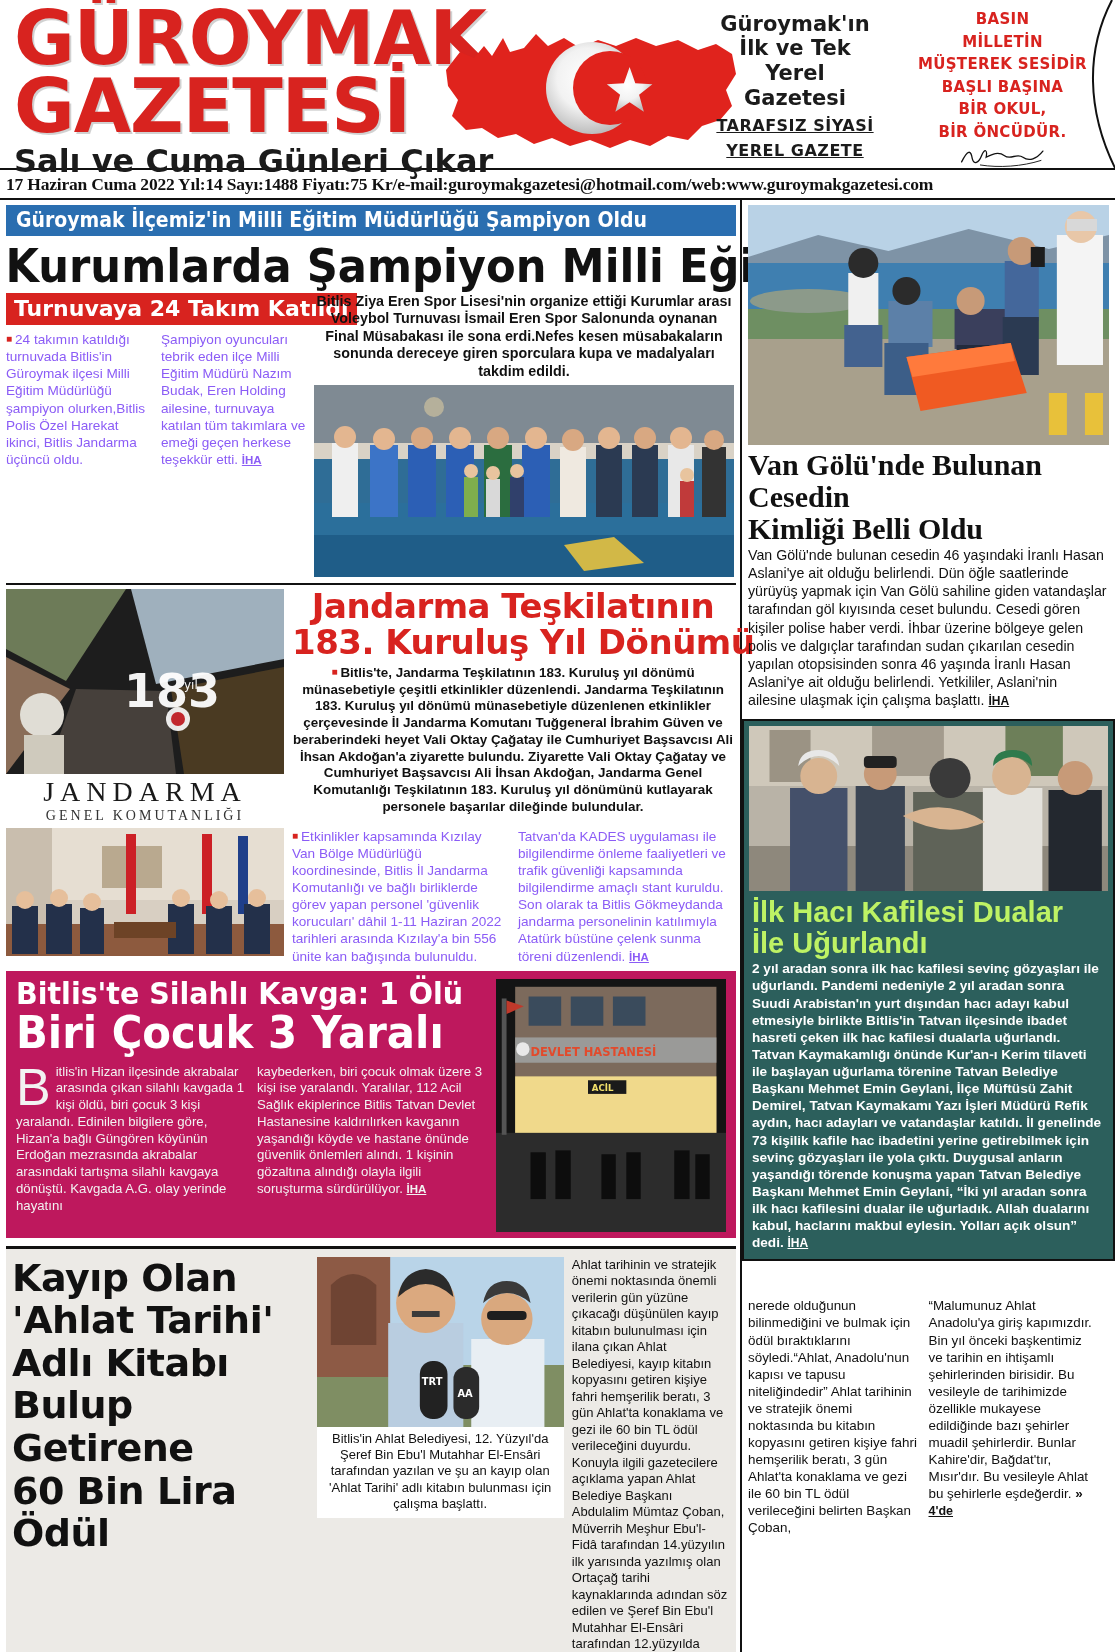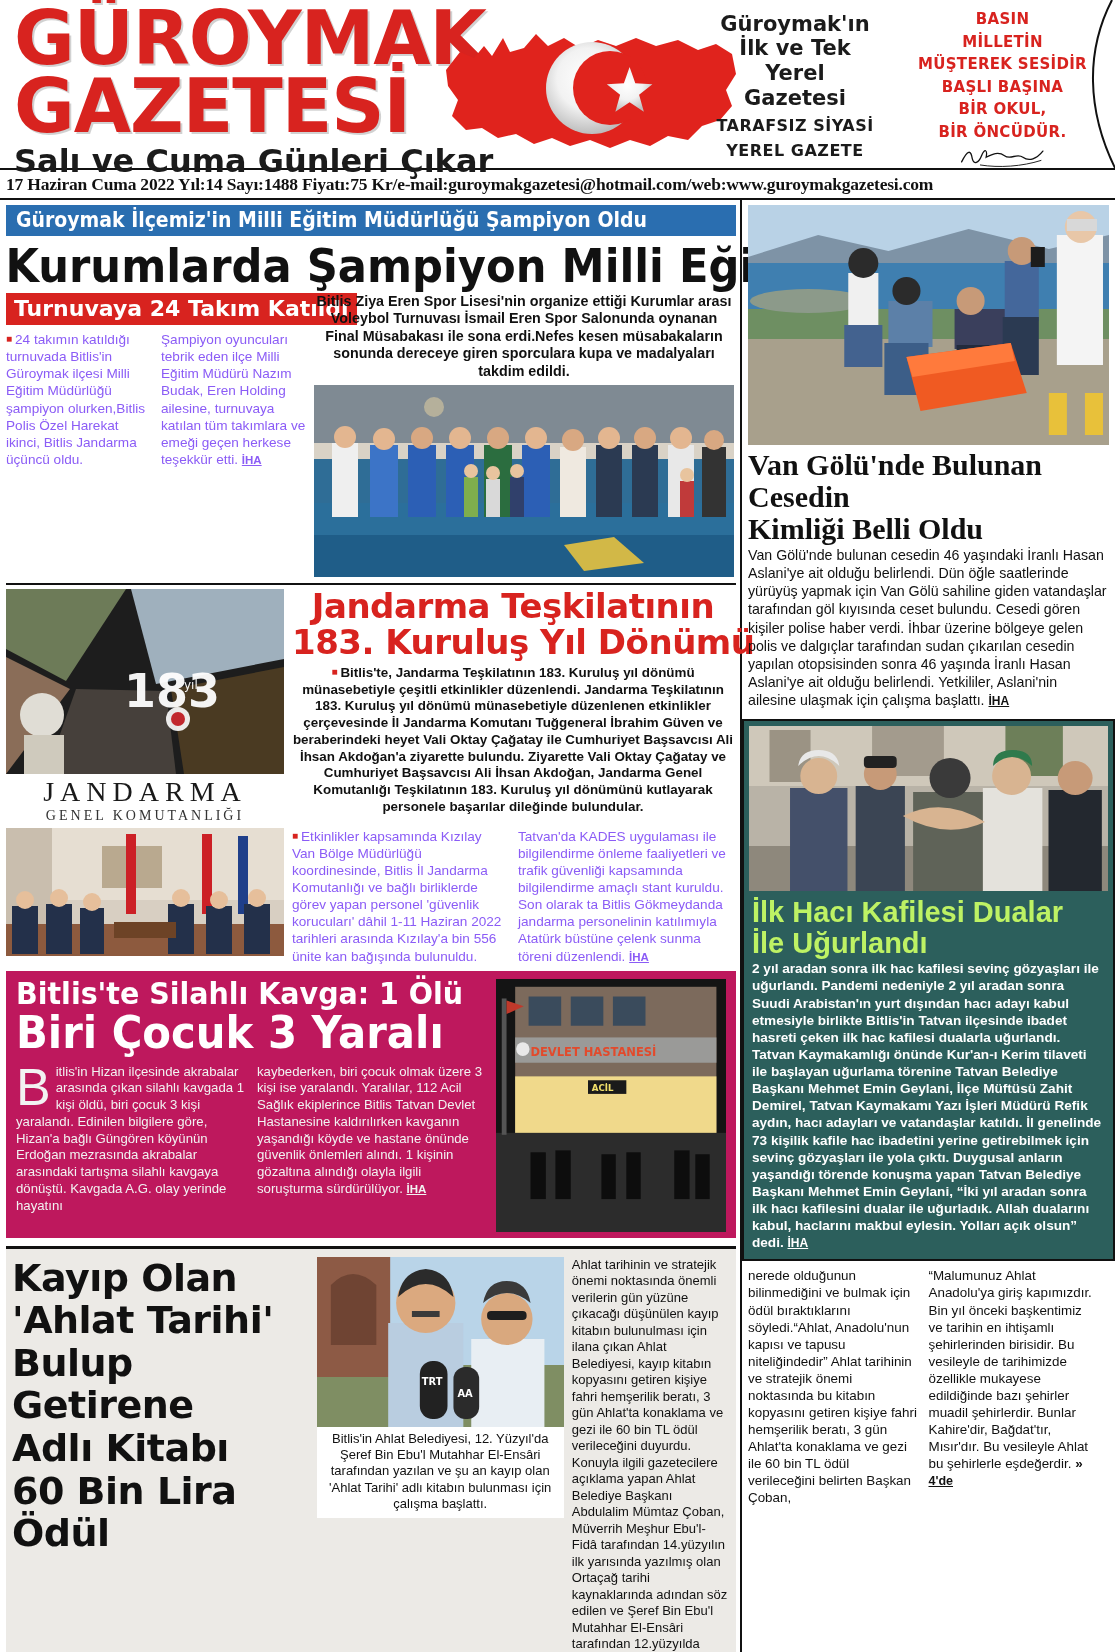--- a/index.html
+++ b/index.html
@@ -45,21 +45,21 @@
     width:190px; display:flex; flex-direction:column;
     align-items:center; justify-content:center;
     padding-top:4px; position:relative;
   }
   .mh-mid .ln {
     font-family:"DejaVu Sans", sans-serif;
     font-weight:bold; font-size:21px; color:#1b1b1b;
     line-height:1.18; text-align:center;
   }
   .mh-mid .small {
-    font-size:16px; letter-spacing:.5px; margin-top:6px;
+    font-size:16px; letter-spacing:.5px; margin-top:6px;text-decoration:underline;
   }
   .mh-div {
     position:absolute; left:192px; top:0; bottom:0; width:40px;
   }
   .mh-right {
     width:225px; position:relative;
     display:flex; flex-direction:column;
     align-items:center; justify-content:flex-start;
     padding-top:8px;
   }
@@ -223,21 +223,21 @@
   .haci-head {
     font-family:Liberation Sans, sans-serif;
     font-weight:bold; font-size:29px; line-height:1.06;
     color:#bef264; padding:6px 8px 2px;
   }
   .haci-text {
     font-size:13.6px; line-height:1.26; font-weight:bold;
     padding:0 8px 8px; color:#fff;
   }
   .haci-text .iha { text-decoration:underline; font-size:12px; }
-  .rc-bottom { display:flex; gap:10px; padding:6px 16px 0 6px; }
+  .rc-bottom { display:flex; gap:10px; padding:6px 16px 0 6px;margin-top:30px; }
   .rc-bottom > div { width:50%; font-size:13.4px; line-height:1.27; }
   .cont { font-weight:bold; text-decoration:underline; font-size:12.5px; }
 </style>
 </head>
 <body>
 
 <div class="page">
 
   <div class="masthead">
     <div class="mh-left">
@@ -478,22 +478,22 @@
             <rect x="6" y="20" width="5" height="140" fill="#555"></rect>
             <path d="M11 22 l18 6 -18 8 z" fill="#c0392b"></path>
           </svg>
         </div>
       </div>
 
       <div class="ahlat">
         <div class="ahlat-head">
           <div>Kayıp Olan</div>
           <div>'Ahlat Tarihi'</div>
+          <div>Adlı Kitabı</div>
           <div>Bulup Getirene</div>
-          <div>Adlı Kitabı</div>
           <div>60 Bin Lira Ödül</div>
         </div>
 
         <div class="ahlat-mid">
           <div class="photo" style="height:170px">
             <svg viewBox="0 0 250 170" preserveAspectRatio="none" aria-hidden="true">
               <rect width="250" height="170" fill="#b9d4e8"></rect>
               <rect y="108" width="250" height="62" fill="#7f8e63"></rect>
               <rect x="0" y="0" width="74" height="120" fill="#8d5a45"></rect>
               <path d="M14 28 q22 -22 46 0 v60 h-46 z" fill="#6f4433"></path>

